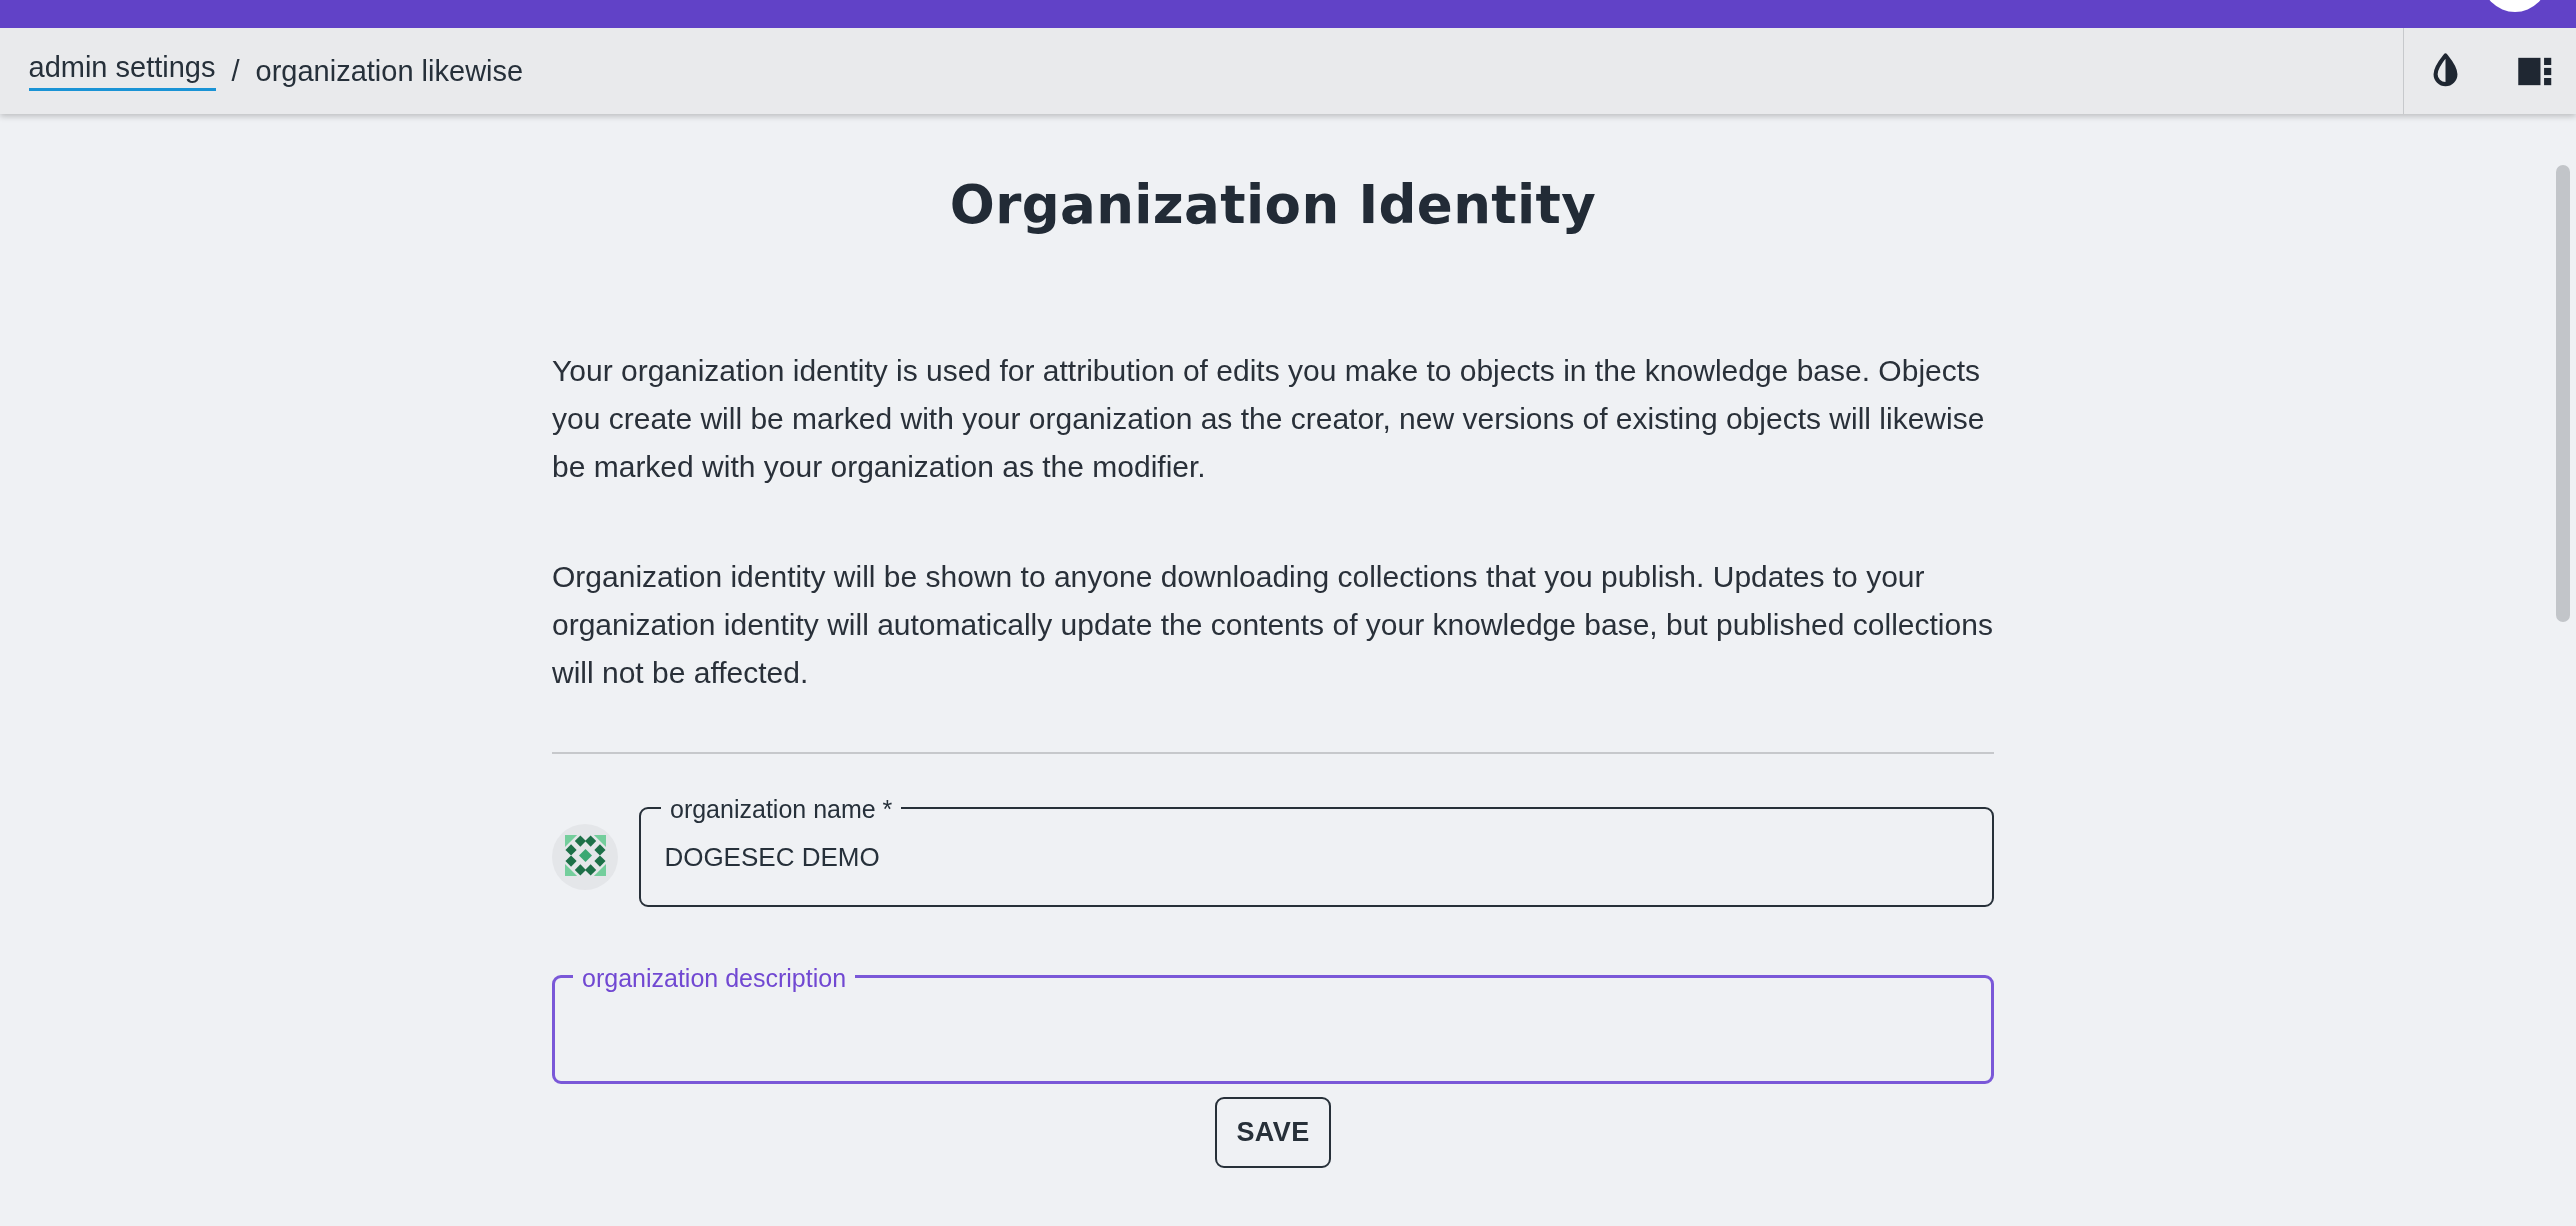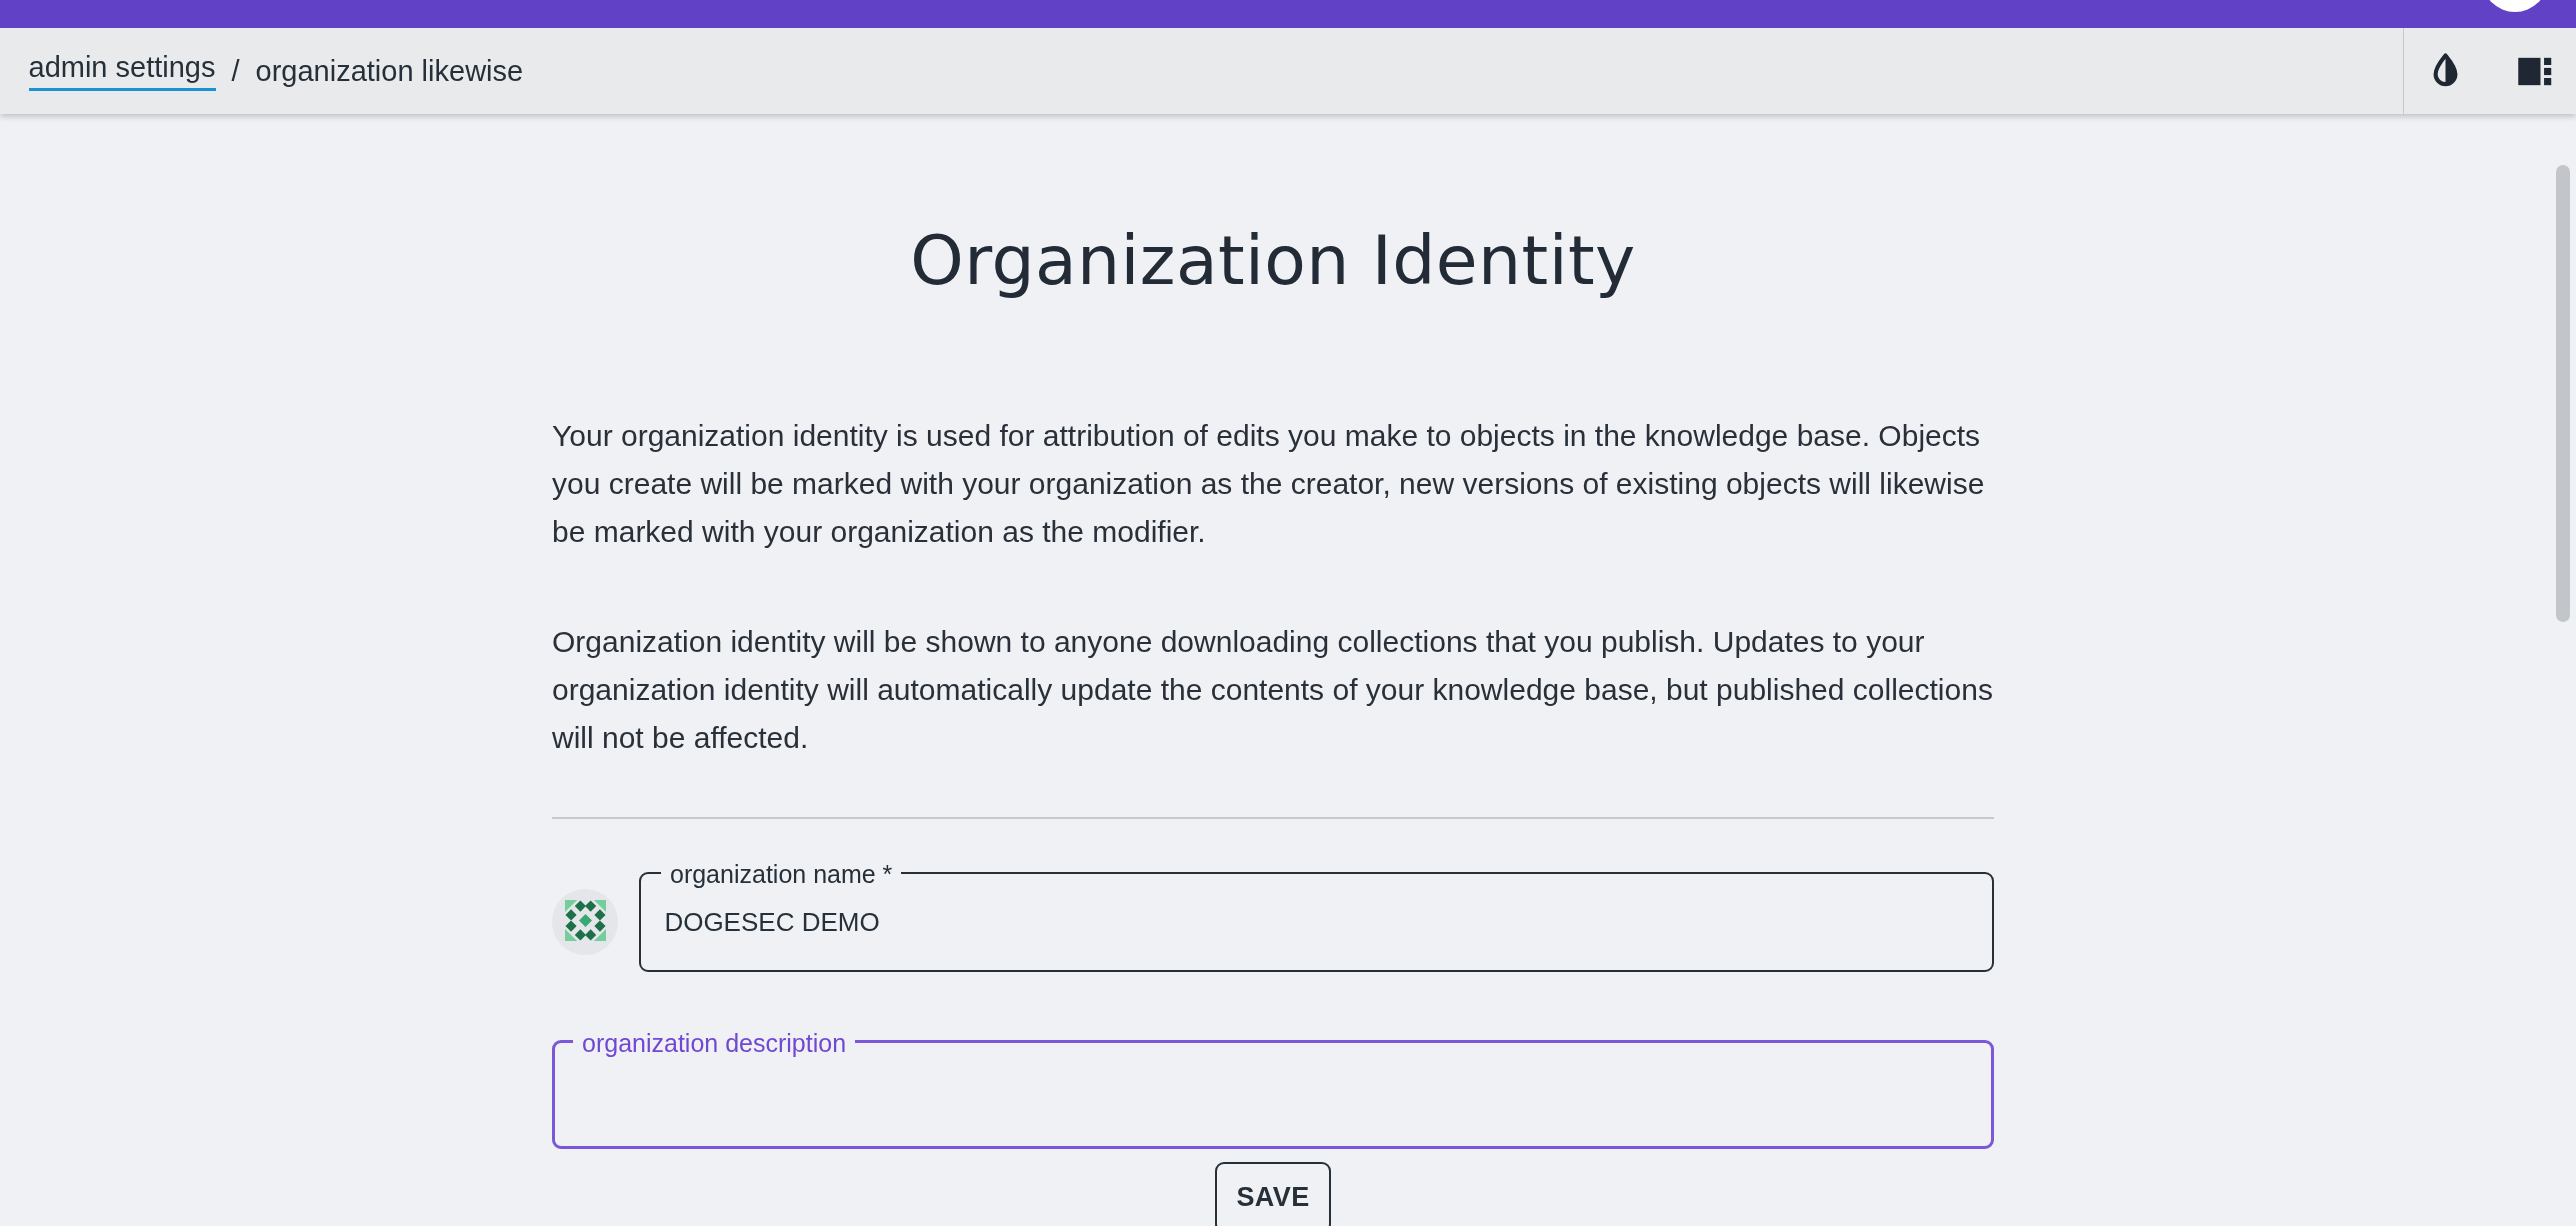--- a/index.html
+++ b/index.html
@@ -36,23 +36,23 @@
     border-left:1.8px solid #c7c9cc;
     display:flex; align-items:center; justify-content:center; gap:43px;
   }
   .icon-btn { width:46px; height:46px; display:flex; align-items:center; justify-content:center; cursor:pointer; }
   .icon-btn svg { display:block; }
 
   
   .content { position:relative; height:1140px; padding-right:30px; overflow:hidden; }
   .col { width:1442px; margin:0 auto; }
   h1.page-title {
-    margin-top:107px; text-align:center;
-    font-family:"DejaVu Sans", sans-serif; font-weight:400;
-    font-size:68px; letter-spacing:0.4px; color:#222b36;
+    margin-top:60px; text-align:center;
+    font-family:"DejaVu Sans", sans-serif; font-weight:700;
+    font-size:53px; letter-spacing:0.4px; color:#222b36;
   }
   .intro { margin-top:112px; font-size:30px; line-height:48px; color:#293039; }
   .intro p { margin:0 0 62px 0; }
   .intro p:last-child { margin-bottom:12px; }
   hr.separator { margin-top:55px; border:none; border-top:2.7px solid #c6c8cb; }
 
   
   .name-row { margin-top:53px; display:flex; align-items:center; }
   .org-avatar {
     flex:none; width:66px; height:66px; border-radius:50%;

